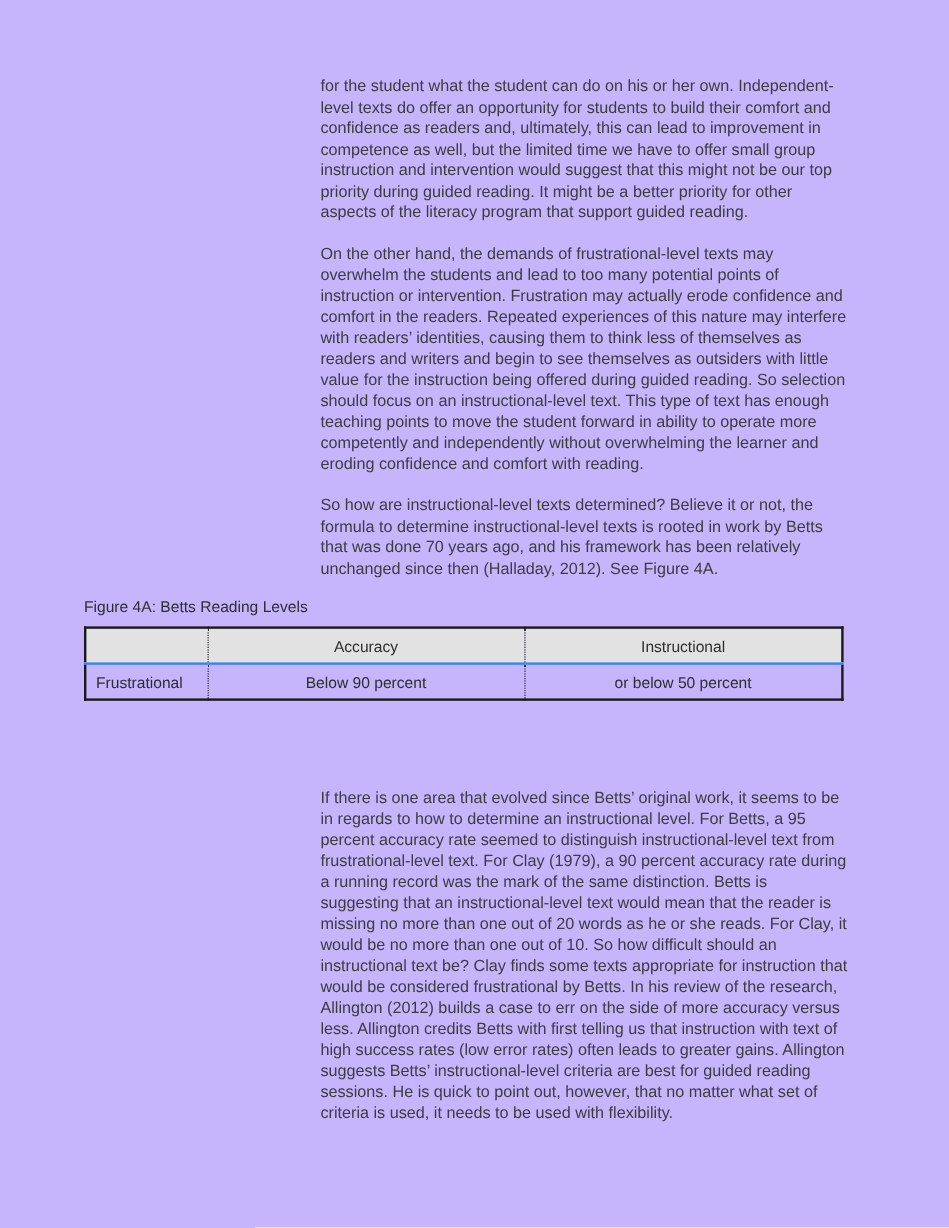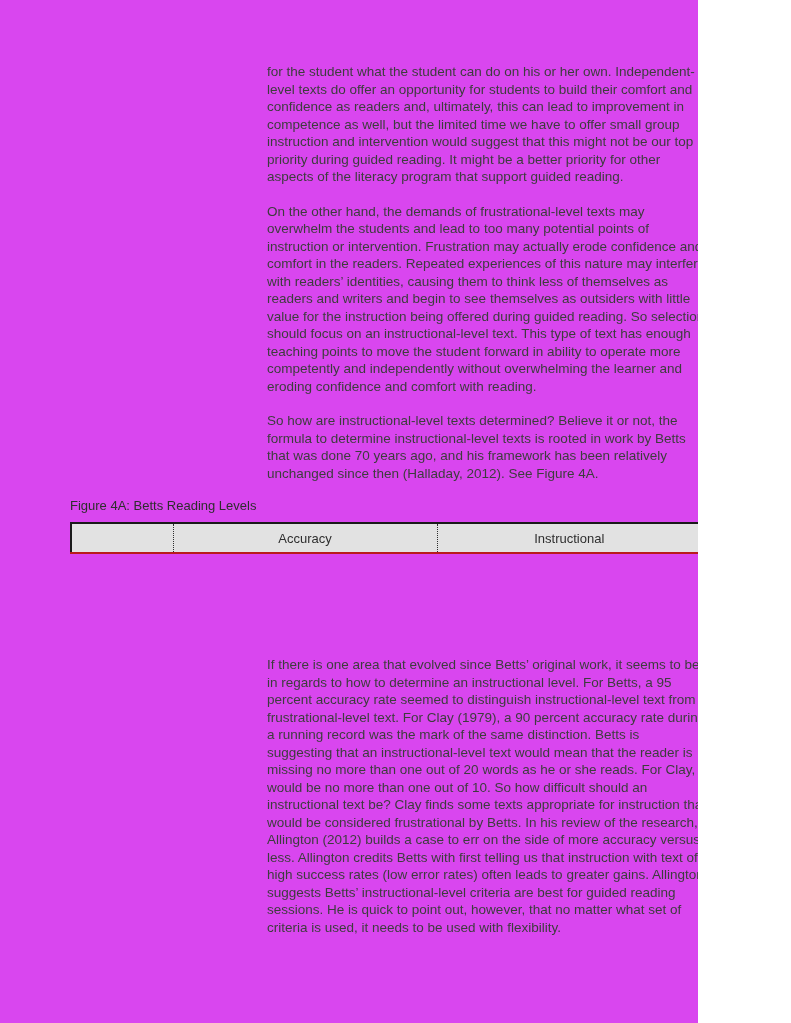--- a/index.html
+++ b/index.html
@@ -2,23 +2,23 @@
 <html><head>
 <meta charset="utf-8">
 <style>
   html, body {
     margin: 0;
     padding: 0;
     background: #ffffff;
   }
   .page {
     position: relative;
-    width: 698px;
+    width: 791px;
     height: 1023px;
-    background: #d946ef;
+    background: #c4b5fd;
     font-family: "Liberation Sans", "DejaVu Sans", sans-serif;
     color: #3d3d3d;
     overflow: hidden;
   }
   .body-col {
     position: absolute;
     left: 267px;
     top: 63px;
     width: 440px;
   }
@@ -49,21 +49,21 @@
   }
   table.betts col.c1 { width: 102px; }
   table.betts col.c2 { width: 264px; }
   table.betts col.c3 { width: 265px; }
   table.betts th {
     background: #e2e2e2;
     font-weight: normal;
     text-align: center;
     height: 24px;
     padding: 2px 8px;
-    border-bottom: 2px solid #b91c1c;
+    border-bottom: 2px solid #3b82f6;
   }
   table.betts th + th,
   table.betts td + td {
     border-left: 1px dotted #2e2e2e;
   }
   table.betts td {
     height: 24px;
     padding: 2px 8px;
     text-align: center;
     border-bottom: 1px dotted #2e2e2e;
@@ -119,20 +119,25 @@
         <col class="c3">
       </colgroup>
     <thead>
       <tr>
         <th></th>
         <th>Accuracy</th>
         <th>Instructional</th>
       </tr>
     </thead>
     <tbody>
+      <tr>
+        <td class="row-label">Frustrational</td>
+        <td>Below 90 percent</td>
+        <td>or below 50 percent</td>
+      </tr>
     </tbody>
   </table>
 
   <div class="after-col">
     <p>If there is one area that evolved since Betts’ original work, it seems to be in regards to how to determine an instructional level. For Betts, a 95 percent accuracy rate seemed to distinguish instructional-level text from frustrational-level text. For Clay (1979), a 90 percent accuracy rate during a running record was the mark of the same distinction. Betts is suggesting that an instructional-level text would mean that the reader is missing no more than one out of 20 words as he or she reads. For Clay, it would be no more than one out of 10. So how difficult should an instructional text be? Clay finds some texts appropriate for instruction that would be considered frustrational by Betts. In his review of the research, Allington (2012) builds a case to err on the side of more accuracy versus less. Allington credits Betts with first telling us that instruction with text of high success rates (low error rates) often leads to greater gains. Allington suggests Betts’ instructional-level criteria are best for guided reading sessions. He is quick to point out, however, that no matter what set of criteria is used, it needs to be used with flexibility.</p>
   </div>
 
 
 </div>
 

